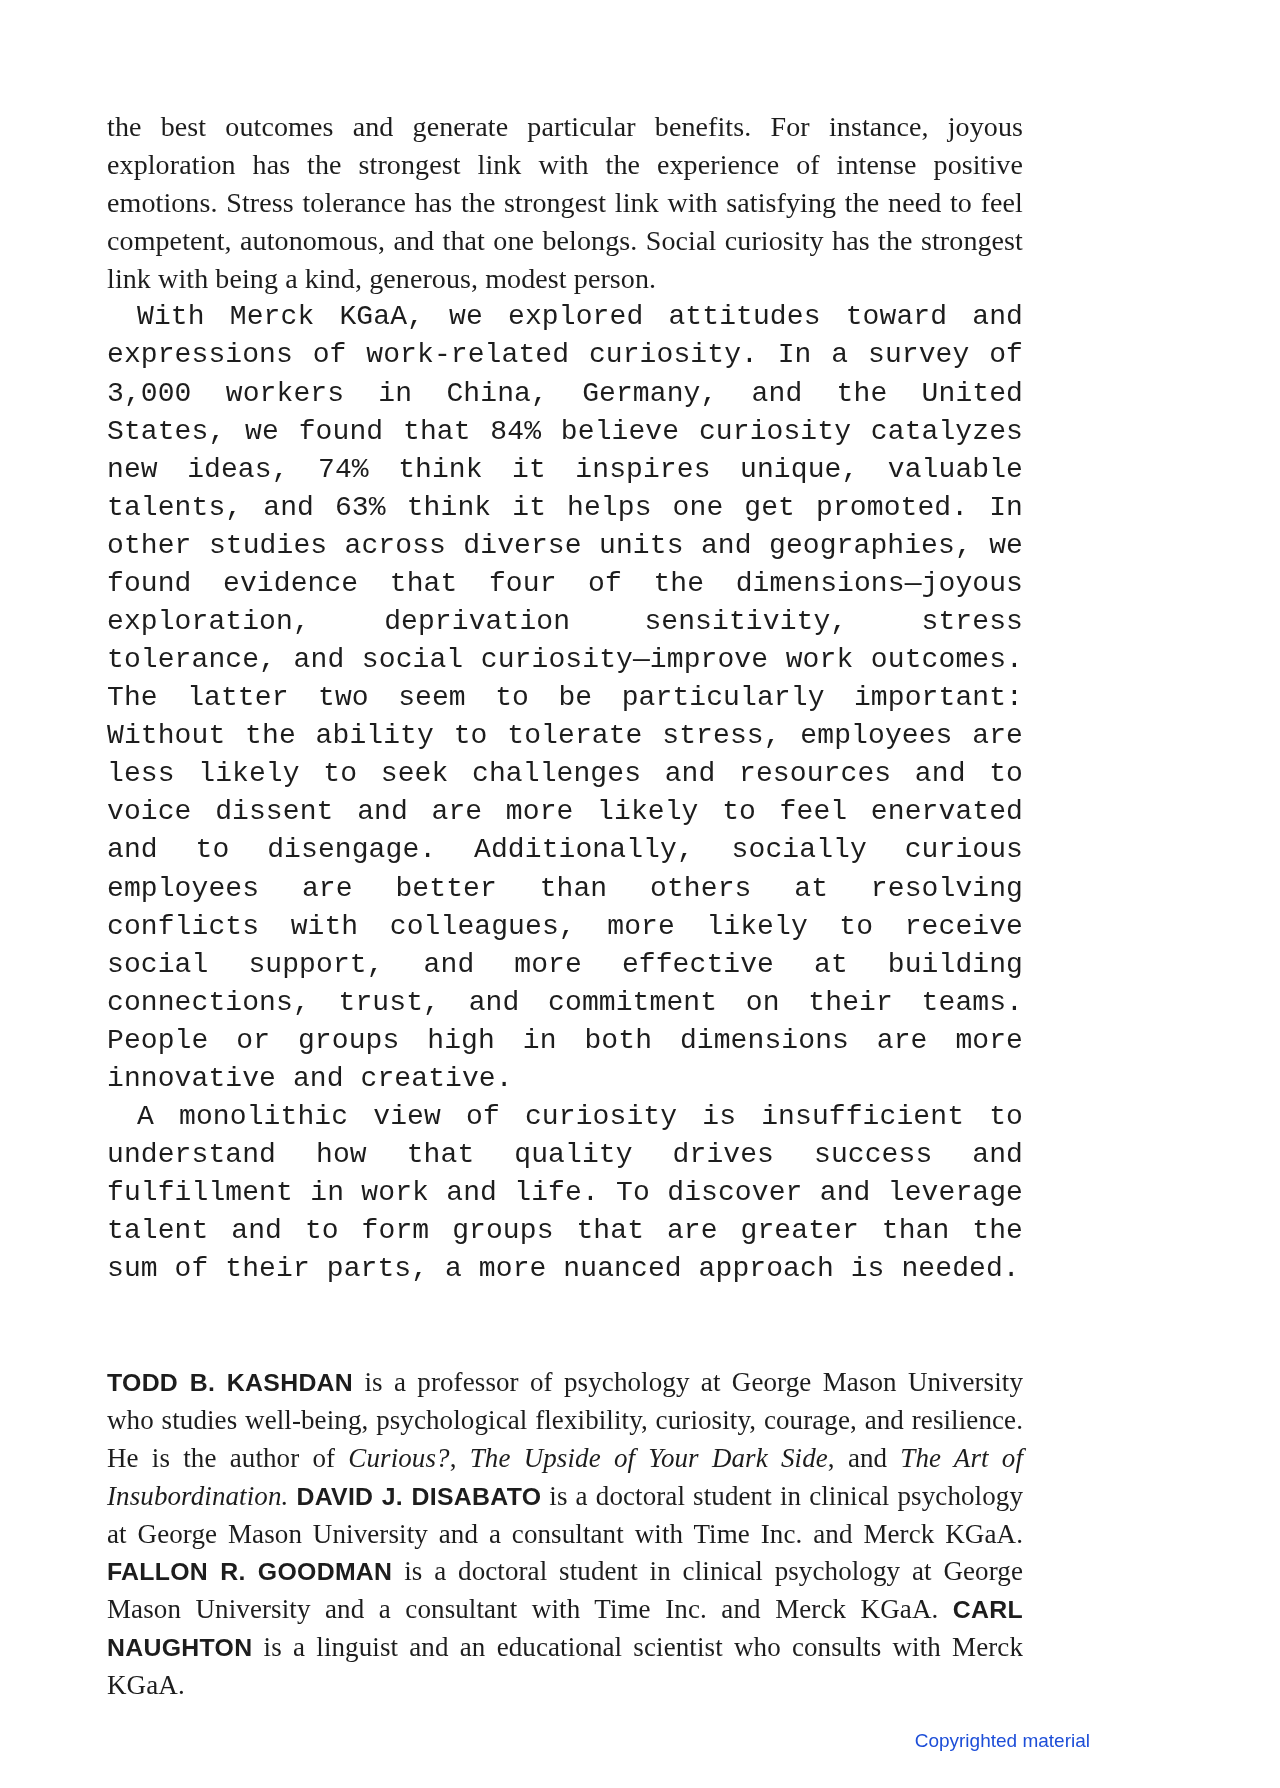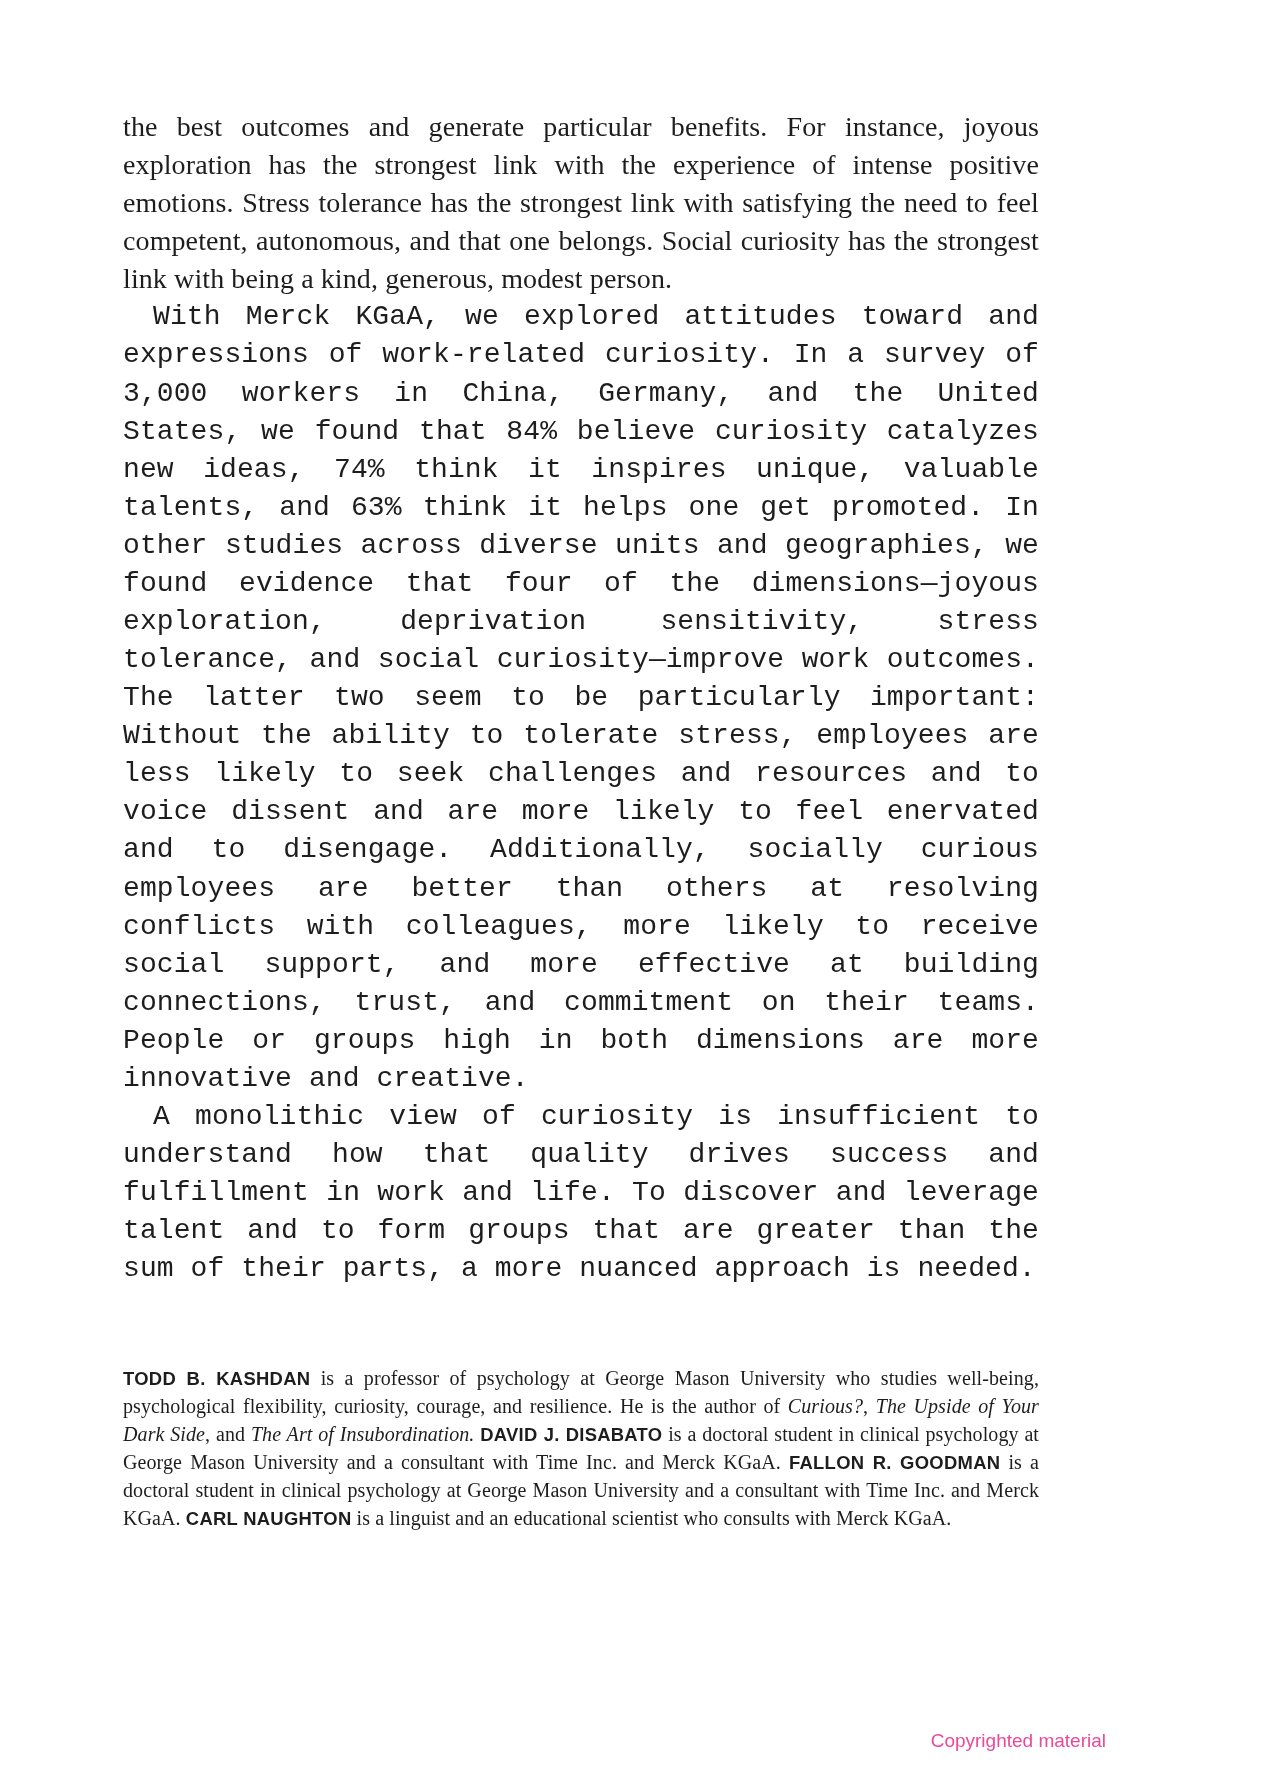--- a/index.html
+++ b/index.html
@@ -7,21 +7,20 @@
     padding: 0;
     background: #ffffff;
   }
   .page {
     position: relative;
     width: 1102px;
     height: 1788px;
     background: #ffffff;
     overflow: hidden;
     font-family: "Liberation Serif", serif;
-    margin-left: 16px;
   }
   .text-block {
     position: absolute;
     left: 107px;
     top: 108px;
     width: 916px;
   }
   p.body {
     margin: 0;
     font-size: 28px;
@@ -29,40 +28,40 @@
     text-align: justify;
     color: #1d1d1d;
     letter-spacing: 0.1px;
   }
   p.indent {
     text-indent: 30px;
     font-family: Liberation Mono, monospace;
   }
   p.bio {
     margin-top: 76px;
-    font-size: 20px;
+    font-size: 27px;
     line-height: 1.40;
   }
   .bold-sans {
     font-family: "Liberation Sans", sans-serif;
     font-weight: 700;
     font-size: 0.92em;
     letter-spacing: 0.3px;
   }
   .italic {
     font-style: italic;
   }
   .normal { }
   .watermark {
     position: absolute;
     right: 12px;
     bottom: 36px;
     font-family: "Liberation Sans", sans-serif;
     font-size: 19px;
-    color: #ec4899;
+    color: #1d4ed8;
   }
 </style>
 </head>
 <body>
 
 <div class="page">
 
   <div class="text-block">
 
     <p class="body">the best outcomes and generate particular benefits. For instance, joyous exploration has the strongest link with the experience of intense positive emotions. Stress tolerance has the strongest link with satisfying the need to feel competent, autonomous, and that one belongs. Social curiosity has the strongest link with being a kind, generous, modest person.</p>

